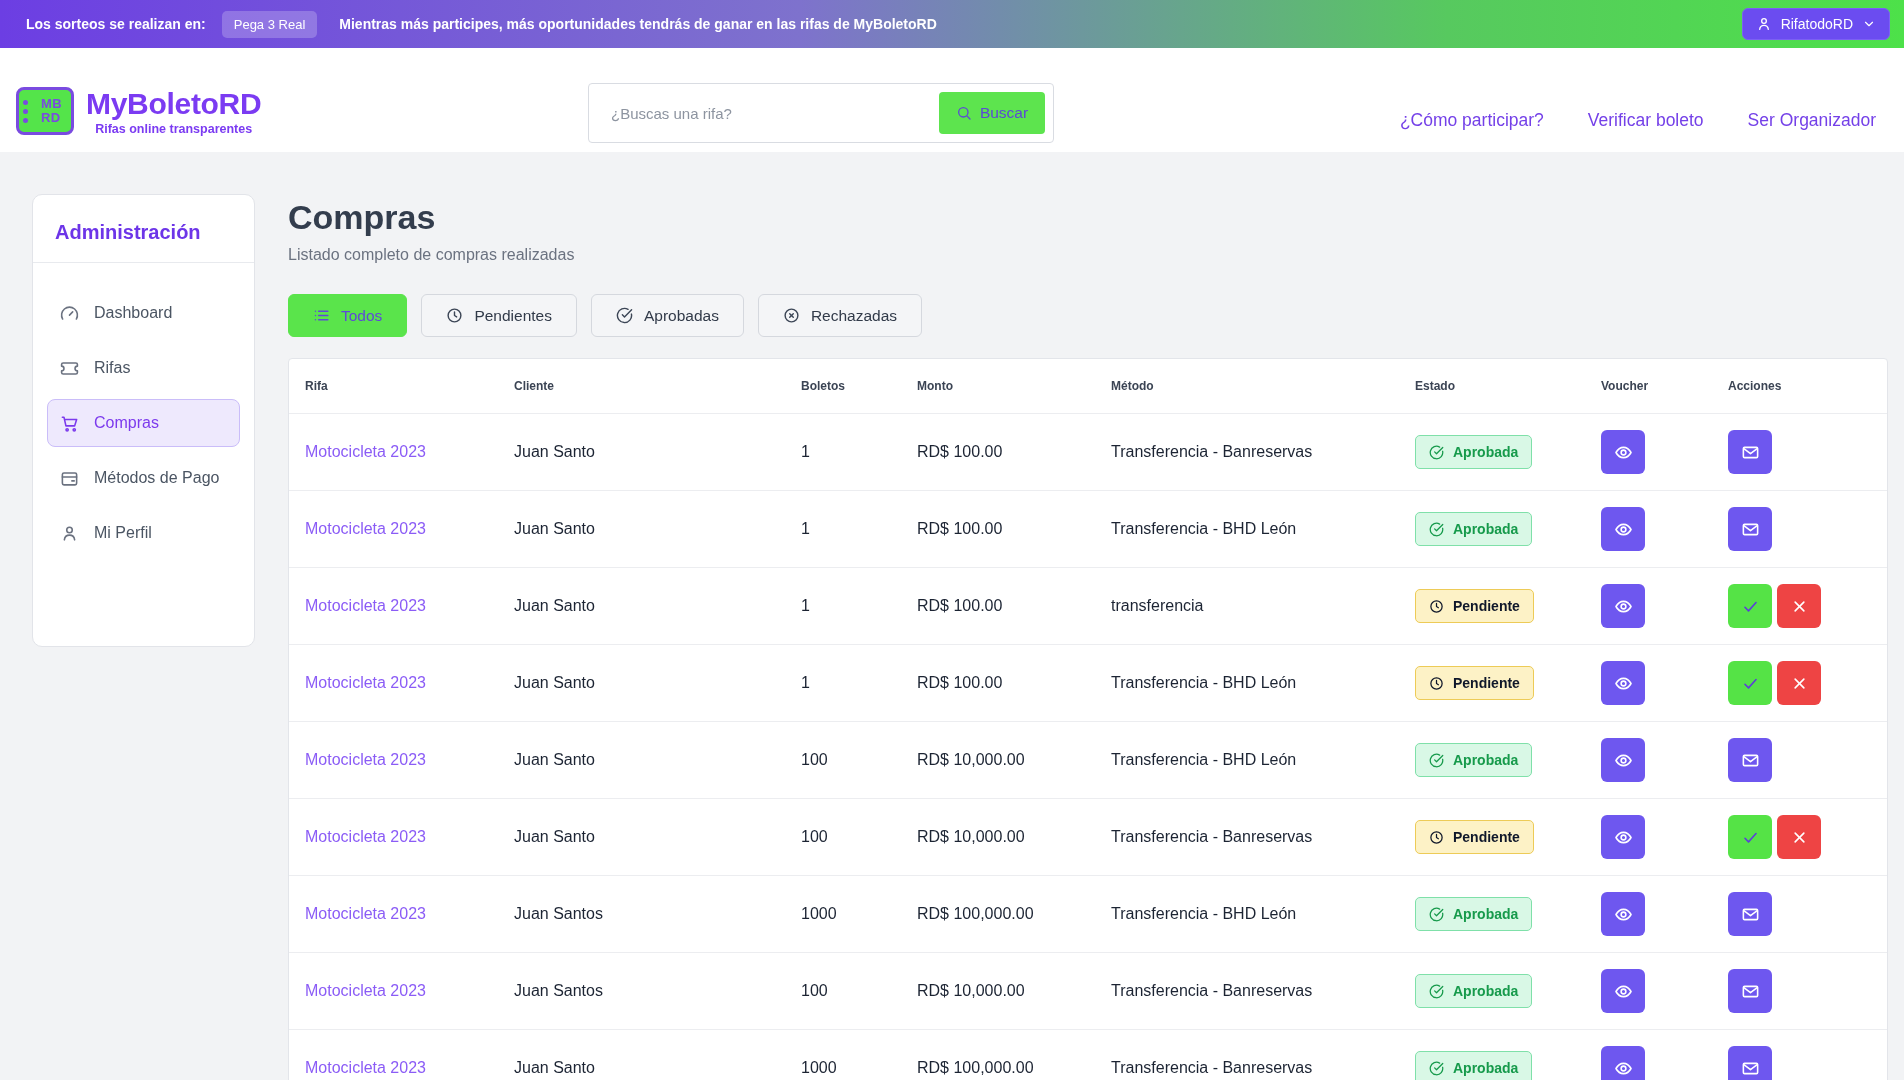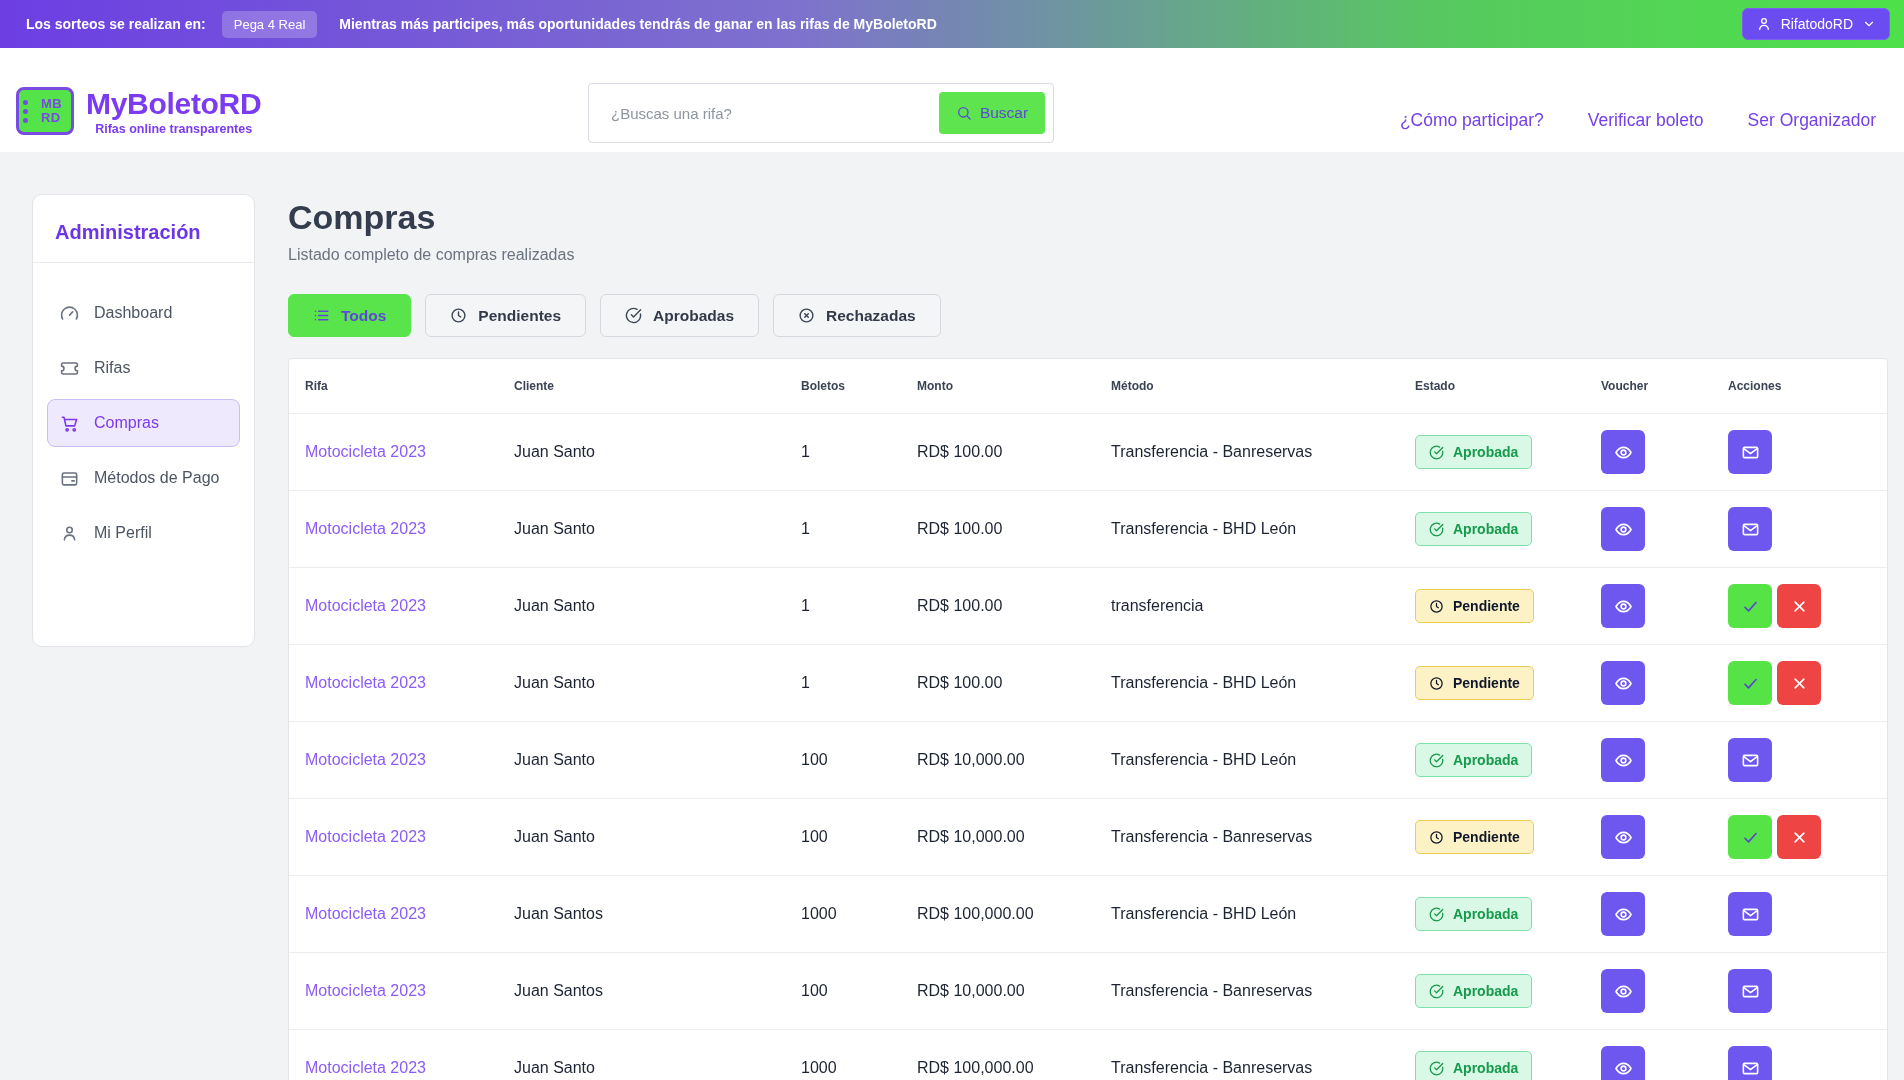--- a/index.html
+++ b/index.html
@@ -76,21 +76,21 @@
   .side-item.active .icon { color:#7c3aed; }
   .side-spacer { height:56px; }
   
   .main { flex:1; margin-left:33px; padding-right:16px; }
   .page-title { margin:46px 0 0; font-size:34px; font-weight:800; color:#333d4d; }
   .page-subtitle { margin-top:9px; font-size:16px; color:#6b7280; }
   .filters { display:flex; gap:14px; margin-top:30px; }
   .filter-btn {
     height:43px; padding:0 24px; display:inline-flex; align-items:center; gap:11px;
     background:#f4f5f7; border:1px solid #d5d8de; border-radius:6px;
-    font-size:15.5px; color:#313a49; font-family:inherit; cursor:pointer;font-weight:bold;
+    font-size:15.5px; color:#313a49; font-family:inherit; cursor:pointer;
   }
   .filter-btn .icon { display:flex; color:#3c4656; }
   .filter-btn.active { background:#5ae44b; border-color:#5ae44b; color:#5f48d9; }
   .filter-btn.active .icon { color:#5f48d9; }
   
   .table-card { margin-top:21px; width:1600px; background:#fff; border:1px solid #e3e5ea; border-radius:4px; }
   .trow {
     display:grid; grid-template-columns:209px 287px 116px 194px 304px 186px 127px 1fr;
     align-items:center; padding-left:16px;
   }
@@ -121,21 +121,21 @@
   .i16 svg { width:16px; height:16px; }
   .i17 svg { width:17px; height:17px; }
   .i18 svg { width:19px; height:19px; }
   .i19 svg { width:19px; height:19px; }
 </style>
 </head>
 <body>
 
 <div class="banner">
   <span class="banner-prefix">Los sorteos se realizan en:</span>
-  <span class="banner-badge">Pega 4 Real</span>
+  <span class="banner-badge">Pega 3 Real</span>
   <span class="banner-msg">Mientras más participes, más oportunidades tendrás de ganar en las rifas de MyBoletoRD</span>
   <button class="account-btn">
     <span class="icon i16">
         <svg viewBox="0 0 24 24">
           <circle cx="12" cy="7.5" r="3.5"></circle>
           <path d="M5.5 20c.5-4 3-6 6.5-6s6 2 6.5 6"></path>
         </svg>
       </span>
     <span>RifatodoRD</span>
     <span class="icon i14">

